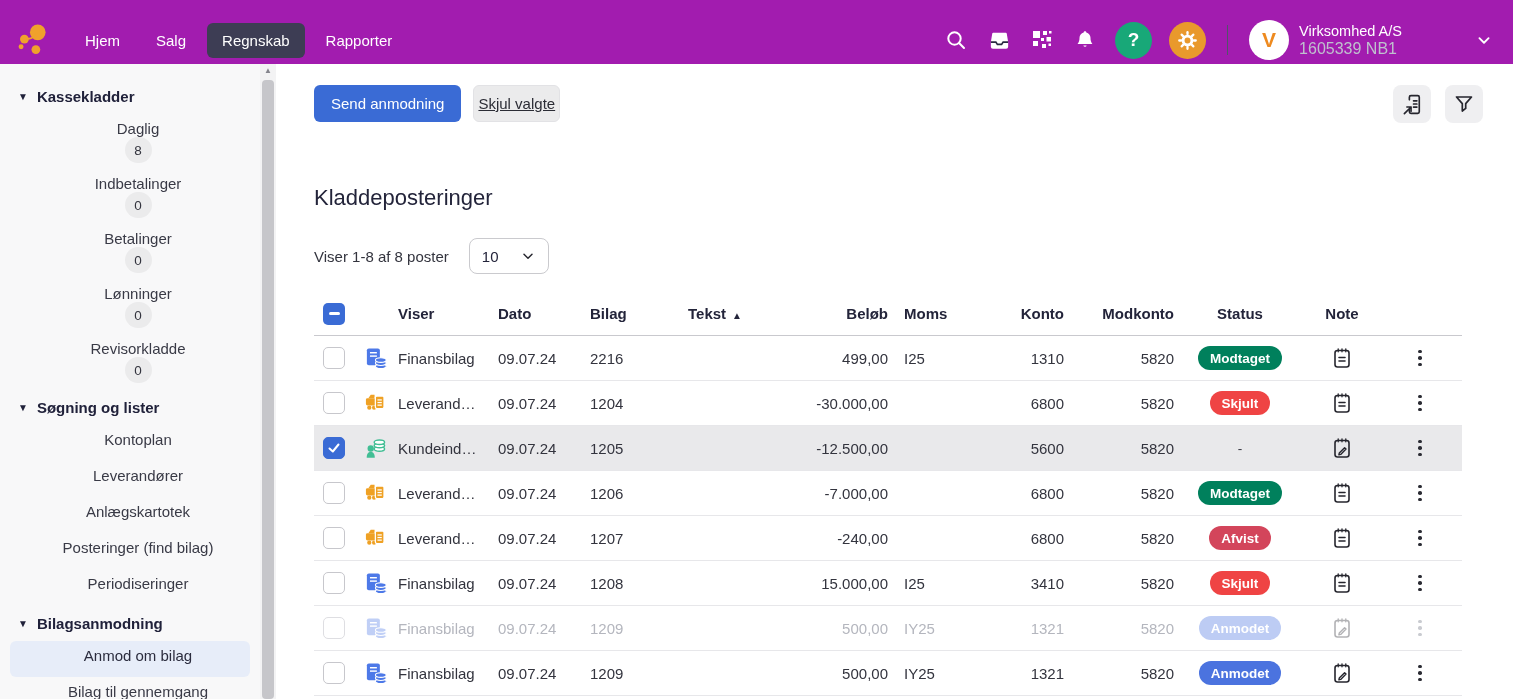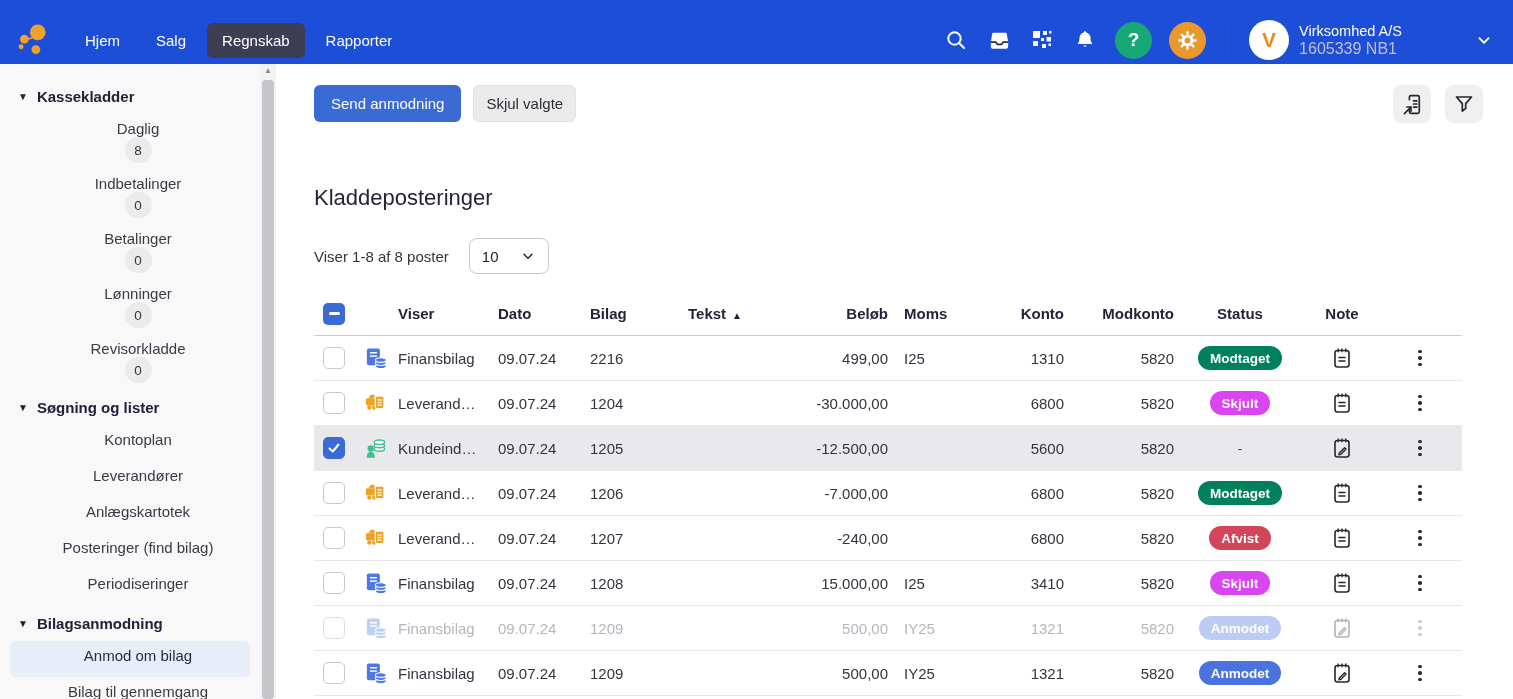--- a/index.html
+++ b/index.html
@@ -1,20 +1,20 @@
 <!DOCTYPE html>
 <html><head>
 <meta charset="utf-8">
 <style>
   * { box-sizing: border-box; margin: 0; padding: 0; }
   html,body { width:1513px; height:699px; overflow:hidden; }
   body { font-family:"Liberation Sans", sans-serif; background:#fff; color:#33343E; }
 
   
-  .topbar { height:64px; background:#1d4ed8; display:flex; align-items:center; padding:16px 18px 0 10px; }
+  .topbar { height:64px; background:#a21caf; display:flex; align-items:center; padding:16px 18px 0 10px; }
   .logo { width:46px; height:46px; display:flex; align-items:center; justify-content:center; cursor:pointer; margin-right:14px; }
   .nav { display:flex; align-items:center; gap:6px; }
   .nav-item { color:#fff; font-size:15px; padding:9px 15px; border-radius:6px; cursor:pointer; white-space:nowrap; }
   .nav-item.active { background:#3D3D54; }
   .topbar-right { margin-left:auto; display:flex; align-items:center; gap:17px; }
   .tb-icon { width:26px; height:26px; display:flex; align-items:center; justify-content:center; cursor:pointer; }
   .circle-btn { width:37px; height:37px; border-radius:50%; display:flex; align-items:center; justify-content:center; cursor:pointer; color:#fff; font-weight:bold; font-size:19px; }
   .help-circle { background:#18A878; }
   .settings-circle { background:#E9992C; }
   .tb-divider { width:1px; height:30px; background:#52526A; margin:0 4px; }
@@ -34,21 +34,21 @@
   .side-header { display:flex; align-items:center; gap:9px; padding:10px 18px 9px 18px; font-weight:bold; font-size:15px; color:#20213A; cursor:pointer; }
   .tri { font-size:10px; color:#20213A; }
   .side-item { display:flex; align-items:center; justify-content:space-between; margin:0 10px; padding:6px 10px 6px 26px; font-size:15px; color:#393A46; border-radius:6px; cursor:pointer; min-height:36px;flex-direction:column; }
   .side-item.selected { background:#E7EDF9; color:#2B2C3E; }
   .count { min-width:27px; height:26px; border-radius:13px; background:#EBEBEC; color:#33343E; font-size:13.5px; display:flex; align-items:center; justify-content:center; padding:0 9px; }
 
   
   .main { flex:1; background:#fff; padding:21px 30px 0 38px; }
   .actions-row { display:flex; align-items:flex-start; }
   .btn-primary { background:#3A6BD5; color:#fff; border:none; border-radius:6px; padding:10px 17px; font-size:15px; font-family:inherit; cursor:pointer; }
-  .btn-secondary { background:#EBEBEC; color:#2B2C35; border:1px solid #E2E2E5; border-radius:6px; padding:9px 12px; font-size:15px; font-family:inherit; cursor:pointer; margin-left:12px; }
+  .btn-secondary { background:#EBEBEC; color:#2B2C35; border:1px solid #E2E2E5; border-radius:6px; padding:9px 4px; font-size:15px; font-family:inherit; cursor:pointer; margin-left:12px;text-decoration:underline; }
   .right-tools { margin-left:auto; display:flex; }
   .icon-btn { width:38px; height:38px; background:#EFEFF1; border:none; border-radius:8px; display:flex; align-items:center; justify-content:center; cursor:pointer; margin-left:14px; }
 
   .page-title { font-size:22px; font-weight:400; color:#23243A; margin-top:62px; }
   .results-row { margin-top:27px; display:flex; align-items:center; gap:20px; font-size:15px; color:#33343E; }
   .page-size { width:80px; height:36px; border:1px solid #CACACE; border-radius:8px; background:#fff; display:flex; align-items:center; justify-content:space-between; padding:0 12px; cursor:pointer; font-size:15px; color:#23243A; }
 
   
   :root { --cols: 40px 44px 100px 92px 98px 112px 88px 104px 72px 110px 132px 72px 84px; }
   .table { margin-top:18px; width:1148px; }
@@ -72,21 +72,21 @@
   .ticon { display:none; line-height:0; }
   .t-row[data-icon="finance"]  .i-finance  { display:inline-flex; }
   .t-row[data-icon="supplier"] .i-supplier { display:inline-flex; }
   .t-row[data-icon="customer"] .i-customer { display:inline-flex; }
   .nicon { display:none; line-height:0; cursor:pointer; }
   .t-row[data-note="lines"] .n-lines { display:inline-flex; }
   .t-row[data-note="edit"]  .n-edit  { display:inline-flex; }
 
   .status-pill { display:inline-flex; align-items:center; justify-content:center; height:24px; padding:0 12px; border-radius:12px; color:#fff; font-weight:bold; font-size:13.5px; }
   .st-green { background:#00805C; }
-  .st-orange { background:#d946ef; }
+  .st-orange { background:#ef4444; }
   .st-red { background:#D3455B; }
   .st-blue { background:#4B73DF; }
   .st-blue-faded { background:#BDCCF4; }
   .status-pill.plain { background:none; color:#33343E; font-weight:400; padding:0; }
 
   .kebab { display:inline-flex; flex-direction:column; gap:3px; cursor:pointer; padding:4px 6px; }
   .kebab i { width:3.6px; height:3.6px; border-radius:50%; background:#2A2B33; }
 
   .t-row.faded .cell-text { color:#B4B6BE; }
   .t-row.faded .ticon svg, .t-row.faded .nicon svg { opacity:.35; }

